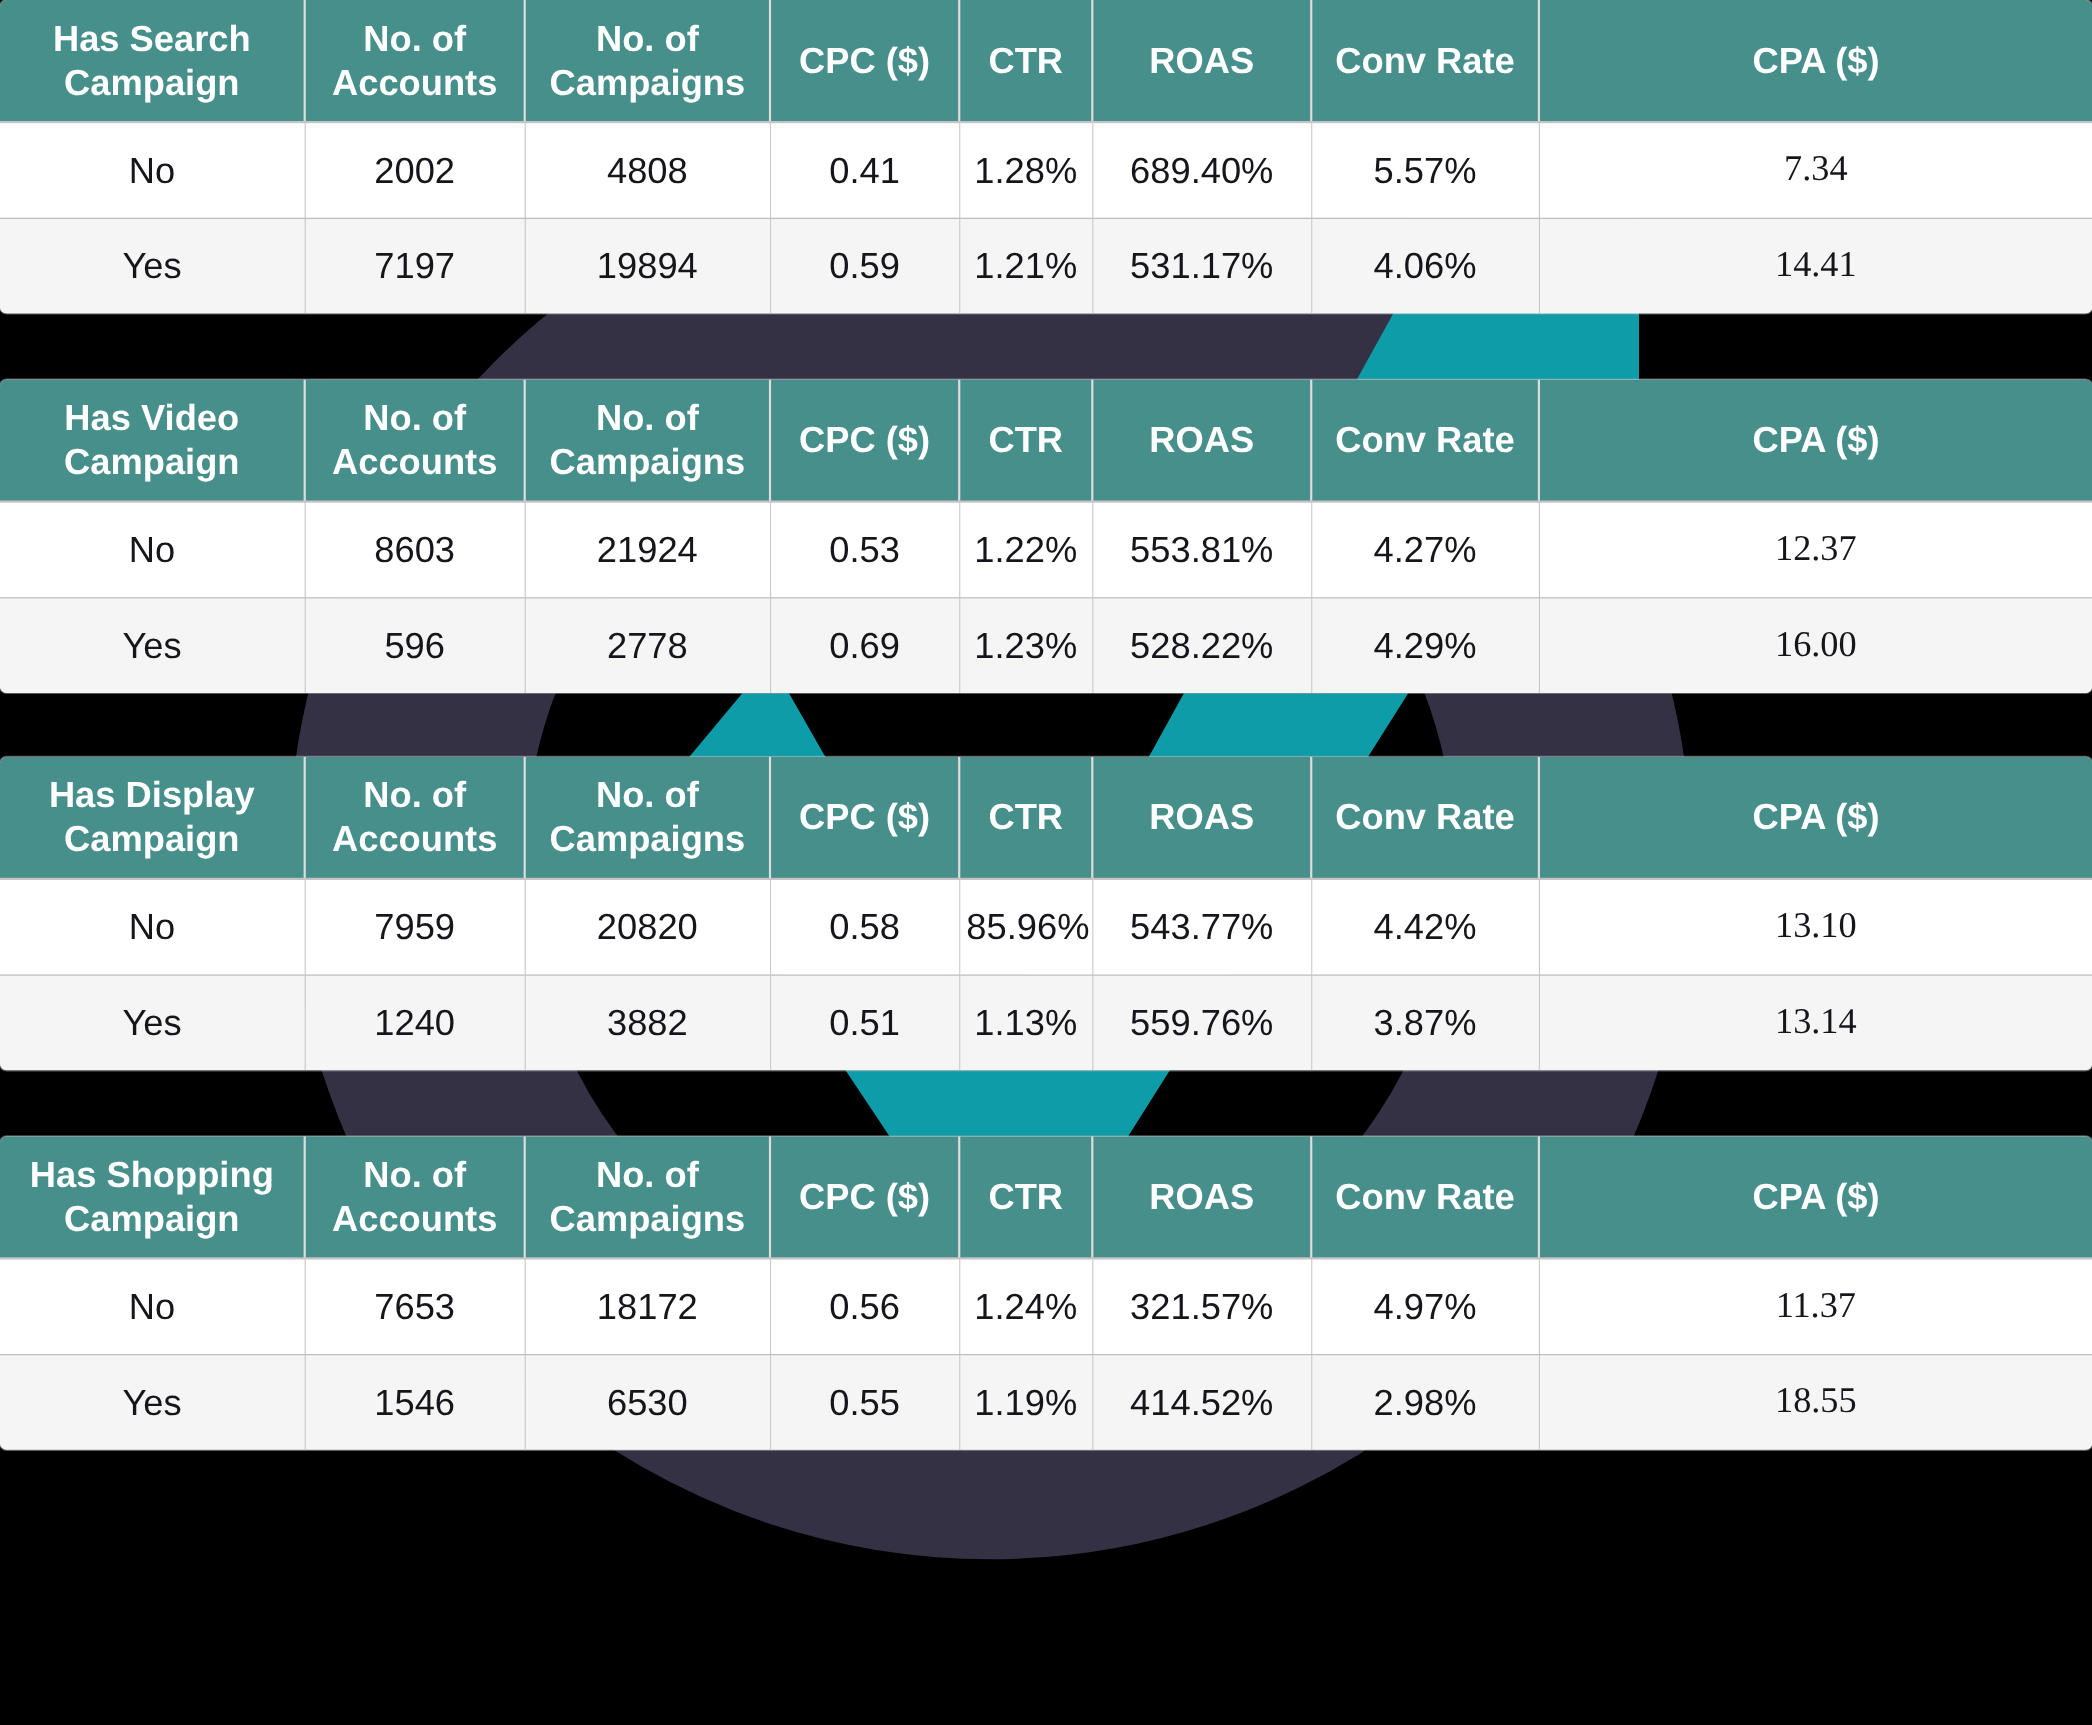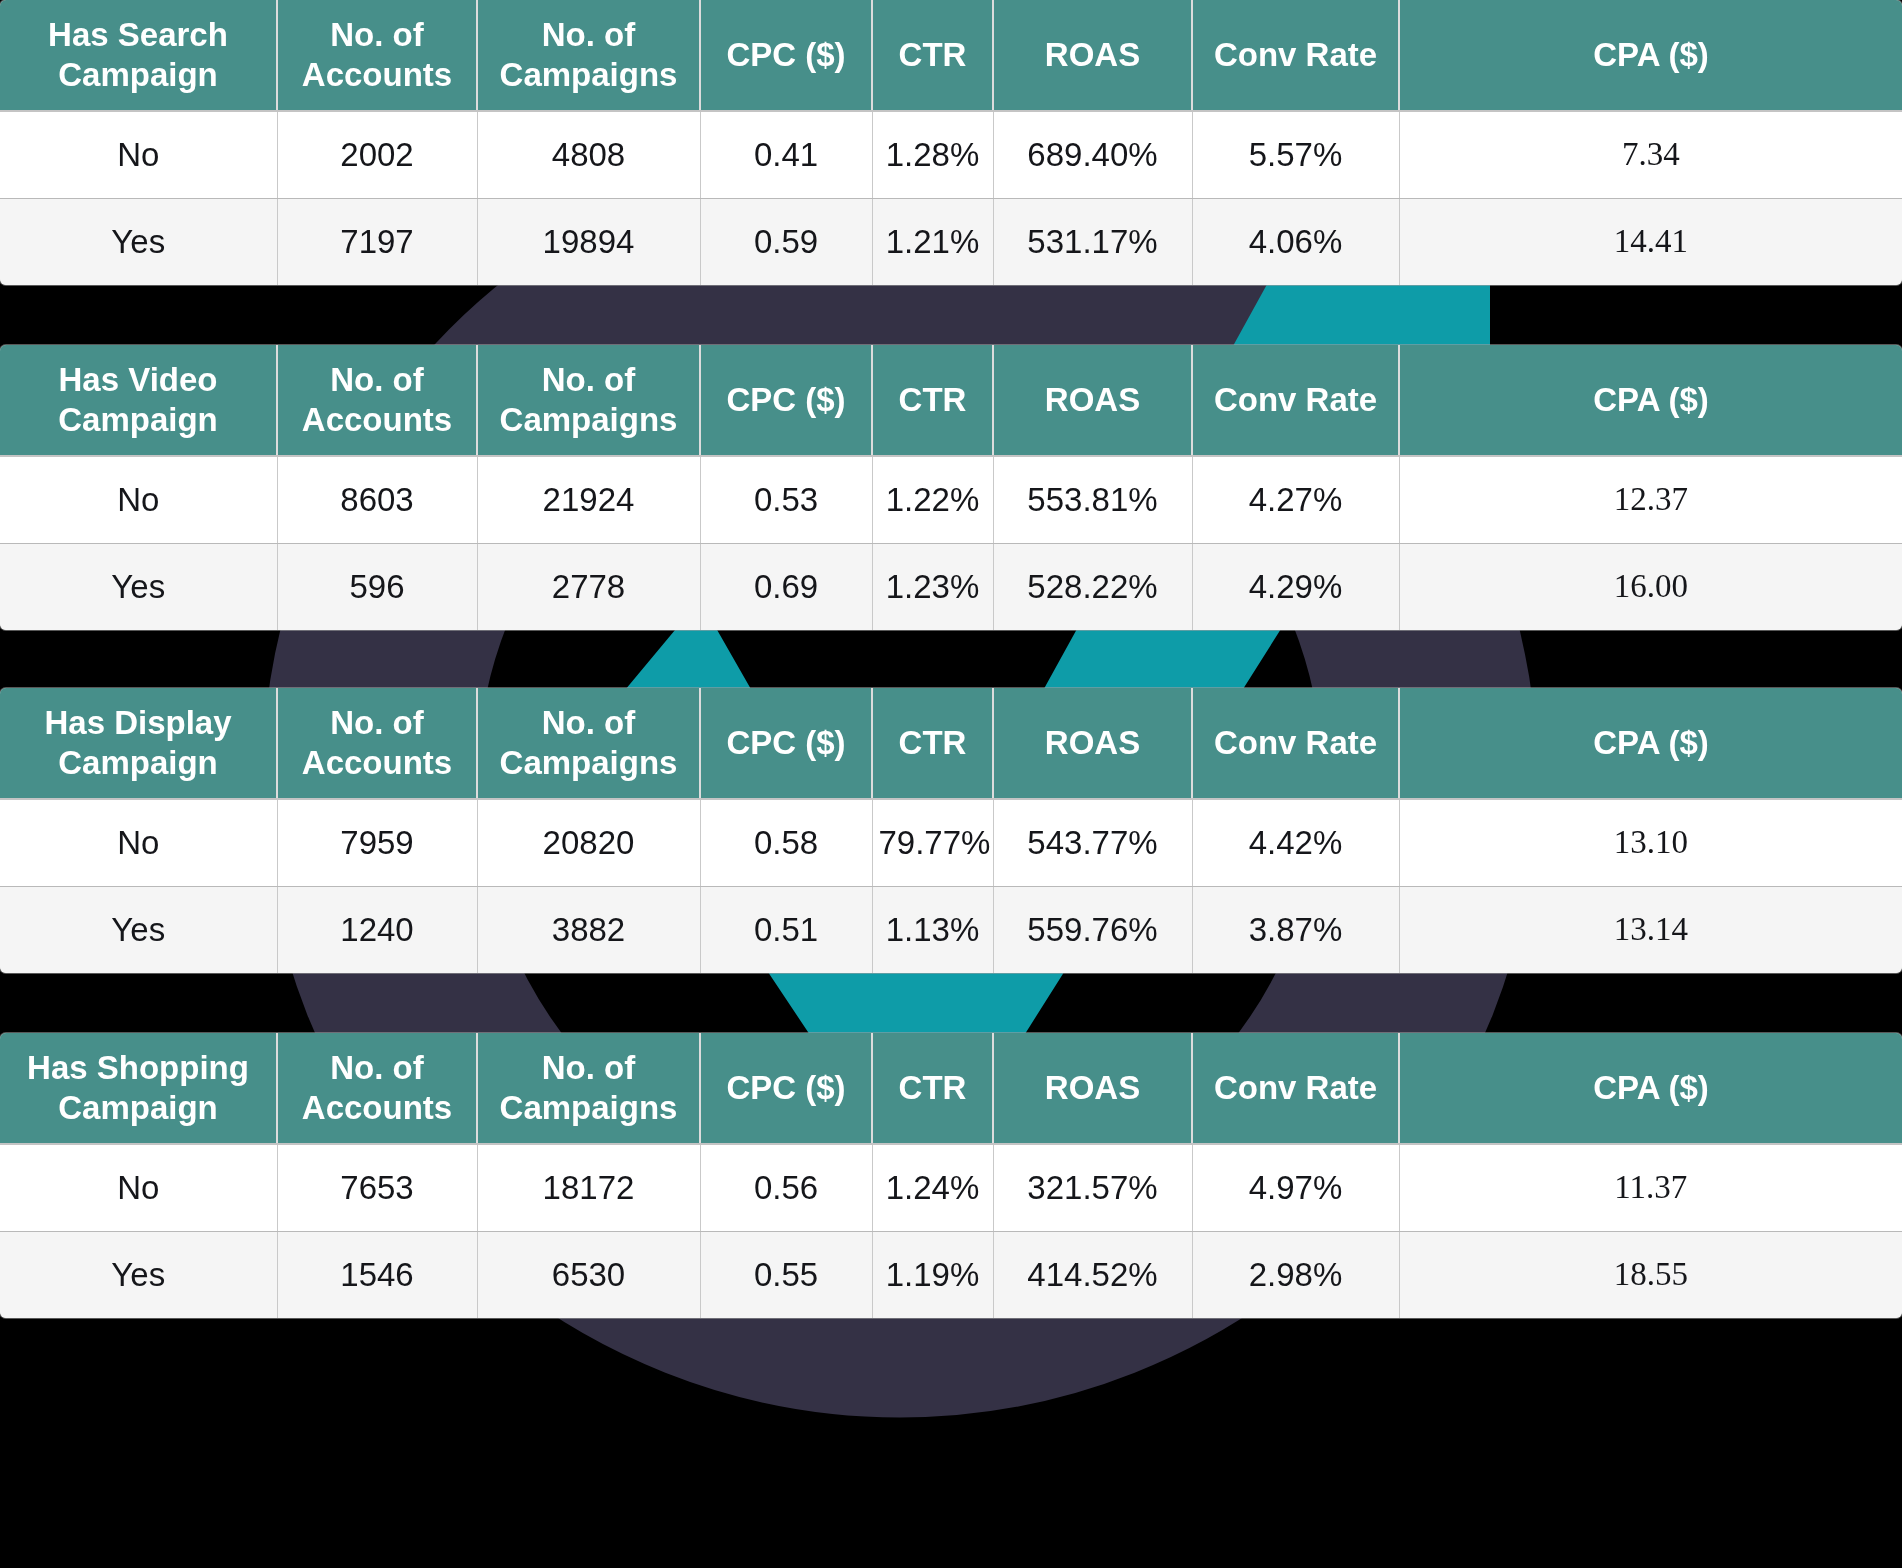--- a/index.html
+++ b/index.html
@@ -235,21 +235,21 @@
           <th>Conv Rate</th>
           <th>CPA ($)</th>
         </tr>
       </thead>
       <tbody>
         <tr class="row-odd">
           <td>No</td>
           <td>7959</td>
           <td>20820</td>
           <td>0.58</td>
-          <td>79.77%</td>
+          <td>85.96%</td>
           <td>543.77%</td>
           <td>4.42%</td>
           <td>13.10</td>
         </tr>
         <tr class="row-even">
           <td>Yes</td>
           <td>1240</td>
           <td>3882</td>
           <td>0.51</td>
           <td>1.13%</td>

